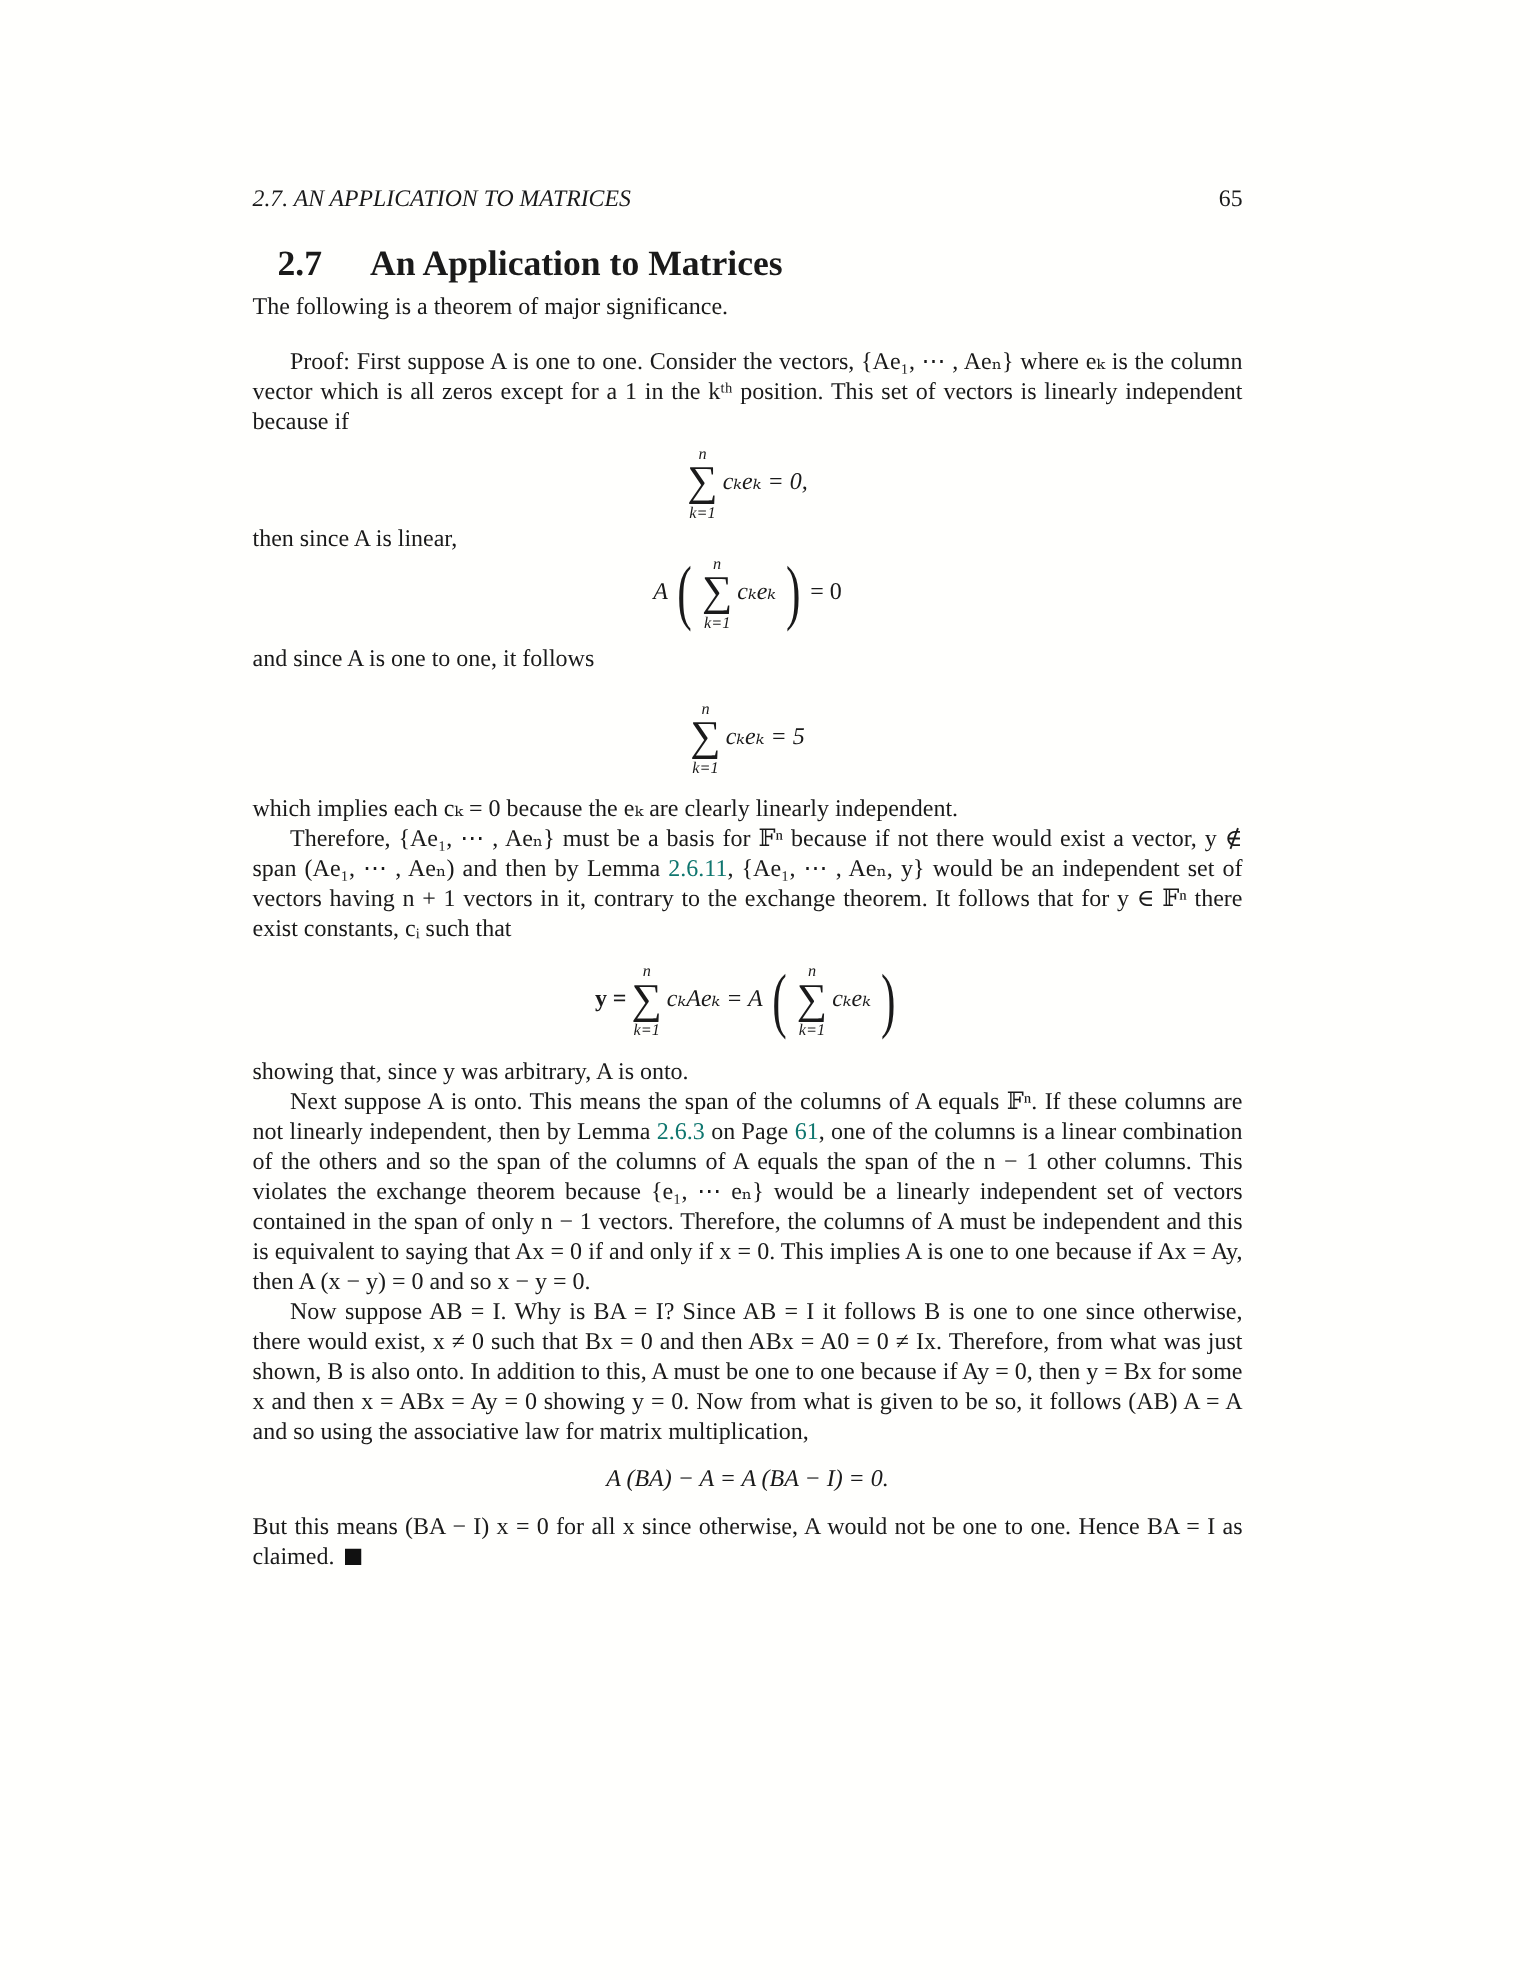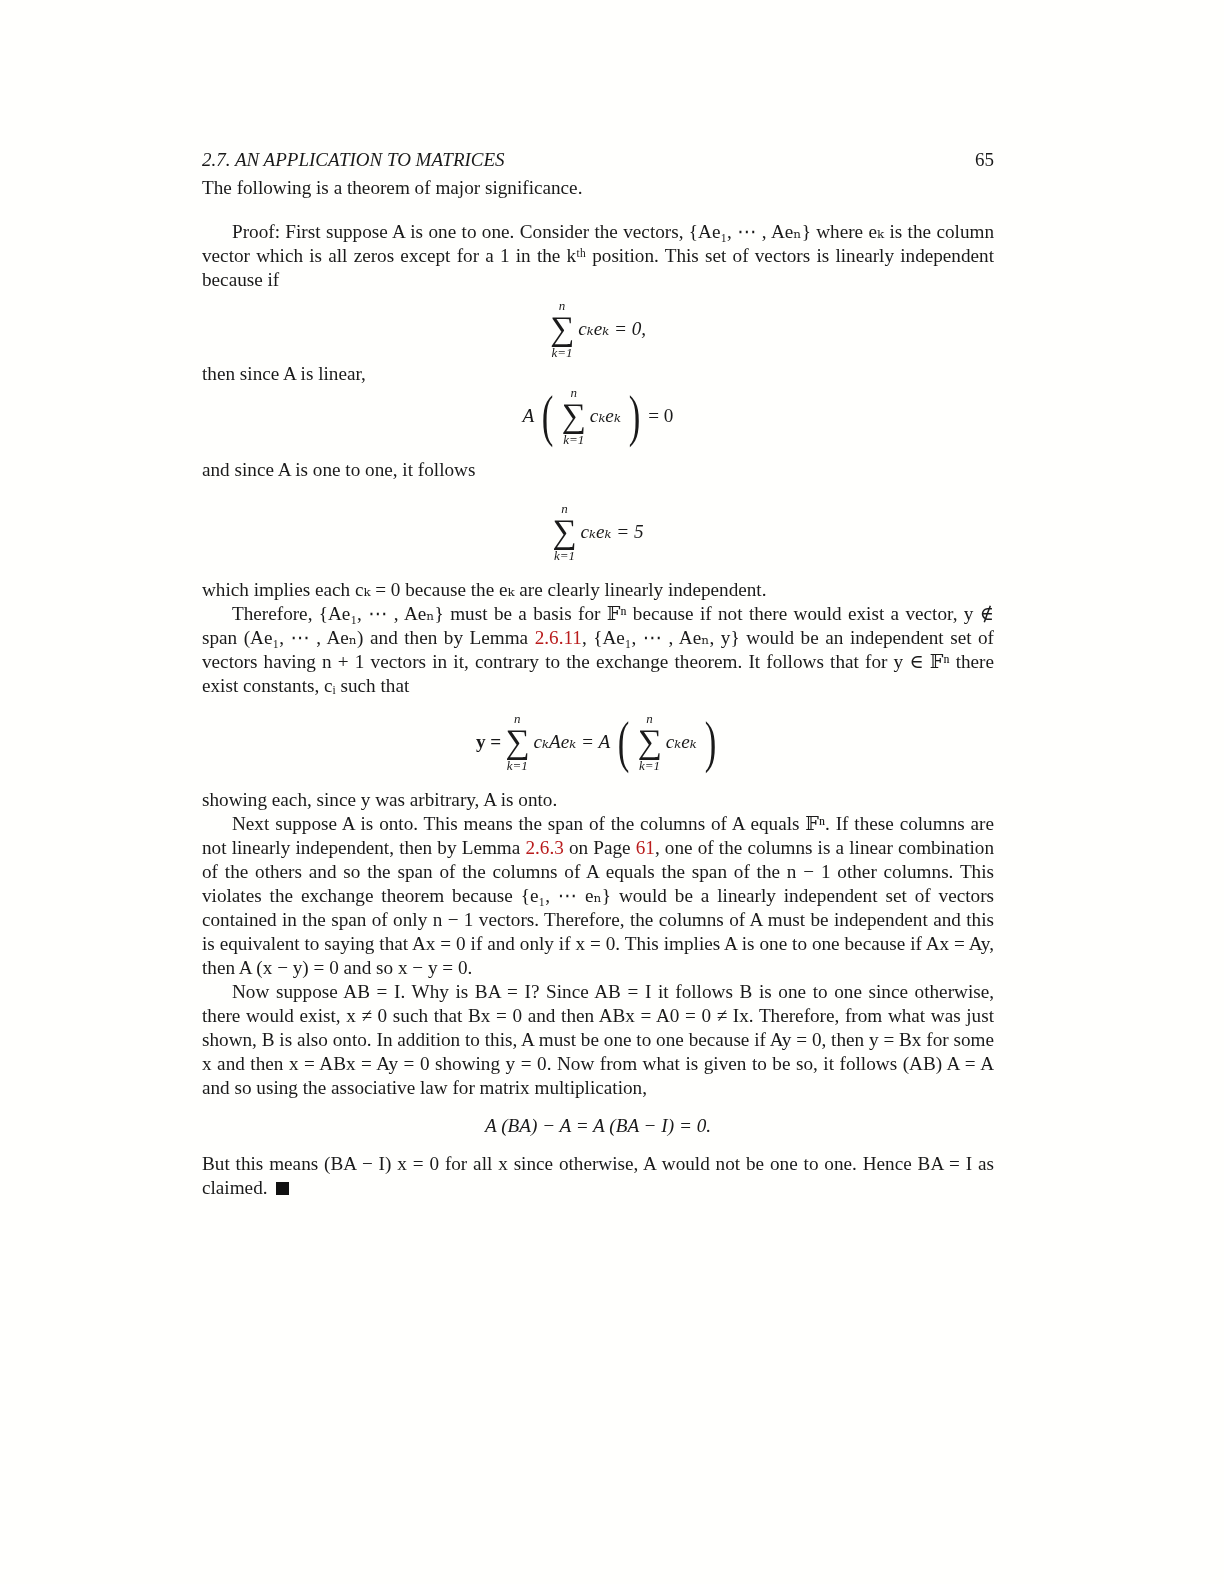--- a/index.html
+++ b/index.html
@@ -16,21 +16,21 @@
   p { margin: 0; text-align: justify; }
   .intro { margin-top: 4px; }
   .theorem { margin-top: 19px; }
   .theorem .thm-label { font-weight: bold; font-style: normal; }
   .theorem .thm-body { font-style: italic; }
   .proof-start { margin-top: 20px; text-indent: 30px; }
   .indent { text-indent: 30px; }
   .bold-label { font-weight: normal; }
   i.m { font-style: italic; }
   b.v { font-weight: bold; }
-  .link { color: #b91c1c; }
+  .link { color: #0f766e; }
   .display { text-align: center; position: relative; }
   .eq1 { height: 70px; }
   .eq2 { height: 72px; }
   .eq3 { height: 96px; }
   .eq4 { height: 90px; }
   .eq5 { height: 52px; }
   .sumblock { display: inline-flex; flex-direction: column; align-items: center; vertical-align: middle; line-height: 1; }
   .sumblock .lim { font-size: 13px; font-style: italic; }
   .sumblock .sig { font-size: 34px; line-height: 34px; }
   .big-paren { font-size: 58px; font-weight: 200; vertical-align: middle; line-height: 1; transform: scaleX(0.6); display: inline-block; }
@@ -39,20 +39,23 @@
 </style>
 </head>
 <body>
 
 <div class="page">
   <div class="running-head">
     <span>2.7. AN APPLICATION TO MATRICES</span>
     <span class="num">65</span>
   </div>
 
+  <div class="section-title">
+    <span class="secnum">2.7</span><span>An Application to Matrices</span>
+  </div>
 
   <p class="intro">The following is a theorem of major significance.</p>
 
 
   <p class="proof-start">
     <span class="bold-label">Proof:</span>
     <span>First suppose A is one to one. Consider the vectors, {Ae₁, ⋯ , Aeₙ} where eₖ is the column vector which is all zeros except for a 1 in the kᵗʰ position. This set of vectors is linearly independent because if</span>
   </p>
 
   <div class="display eq1">
@@ -115,21 +118,21 @@
       <span class="sumblock">
         <span class="lim">n</span>
         <span class="sig">∑</span>
         <span class="lim">k=1</span>
       </span>
       <i class="m">cₖeₖ</i>
       <span class="big-paren">)</span>
     </span>
   </div>
 
-  <p>showing each, since y was arbitrary, A is onto.</p>
+  <p>showing that, since y was arbitrary, A is onto.</p>
 
   <p class="indent">
     <span>Next suppose A is onto. This means the span of the columns of A equals 𝔽ⁿ. If these columns are not linearly independent, then by Lemma </span><span class="link">2.6.3</span><span> on Page </span><span class="link">61</span><span>, one of the columns is a linear combination of the others and so the span of the columns of A equals the span of the n − 1 other columns. This violates the exchange theorem because {e₁, ⋯ eₙ} would be a linearly independent set of vectors contained in the span of only n − 1 vectors. Therefore, the columns of A must be independent and this is equivalent to saying that Ax = 0 if and only if x = 0. This implies A is one to one because if Ax = Ay, then A (x − y) = 0 and so x − y = 0.</span>
   </p>
 
   <p class="indent">Now suppose AB = I. Why is BA = I? Since AB = I it follows B is one to one since otherwise, there would exist, x ≠ 0 such that Bx = 0 and then ABx = A0 = 0 ≠ Ix. Therefore, from what was just shown, B is also onto. In addition to this, A must be one to one because if Ay = 0, then y = Bx for some x and then x = ABx = Ay = 0 showing y = 0. Now from what is given to be so, it follows (AB) A = A and so using the associative law for matrix multiplication,</p>
 
   <div class="display eq5">
     <i class="m" style="line-height:52px">A (BA) − A = A (BA − I) = 0.</i>
   </div>

